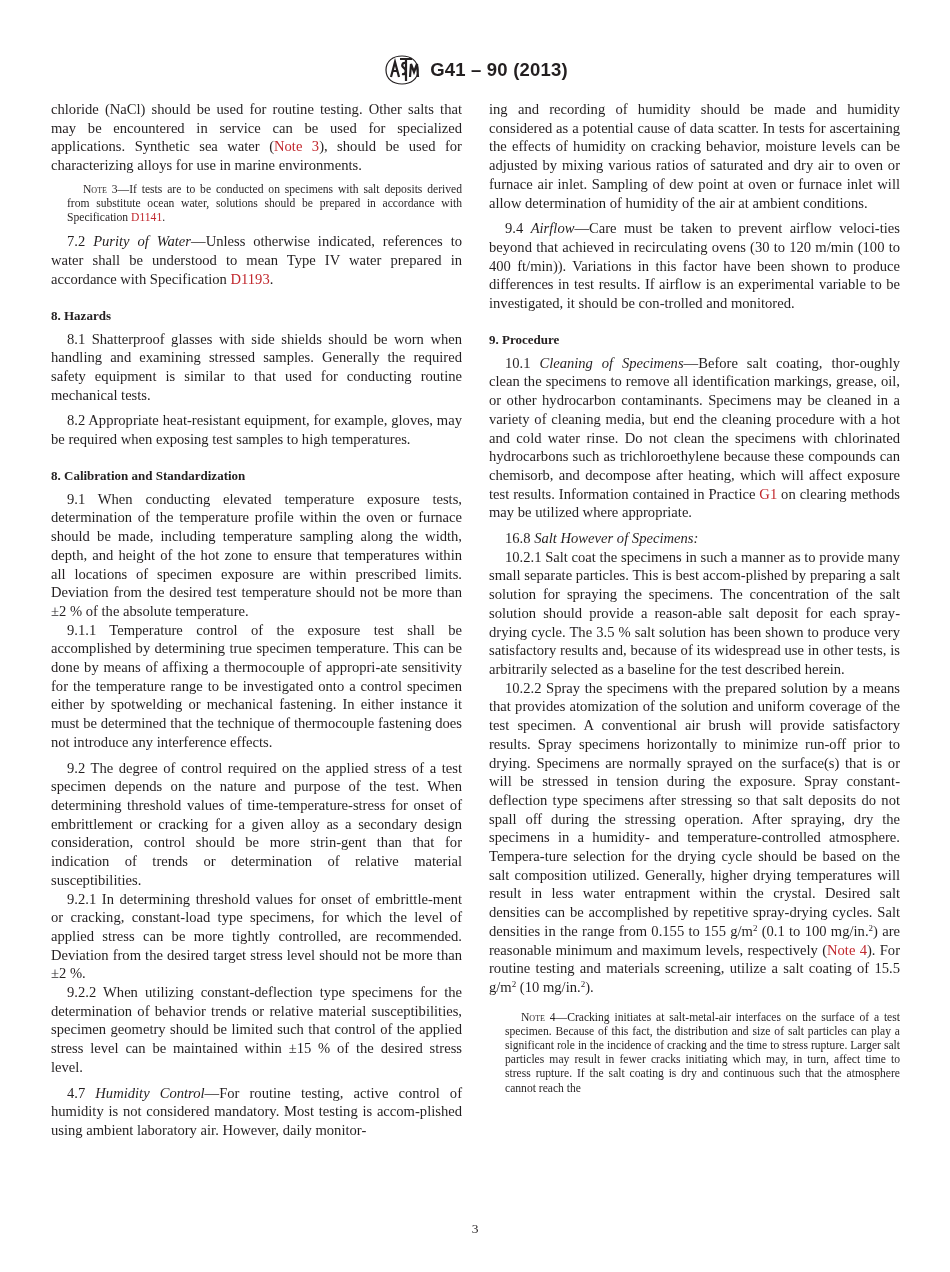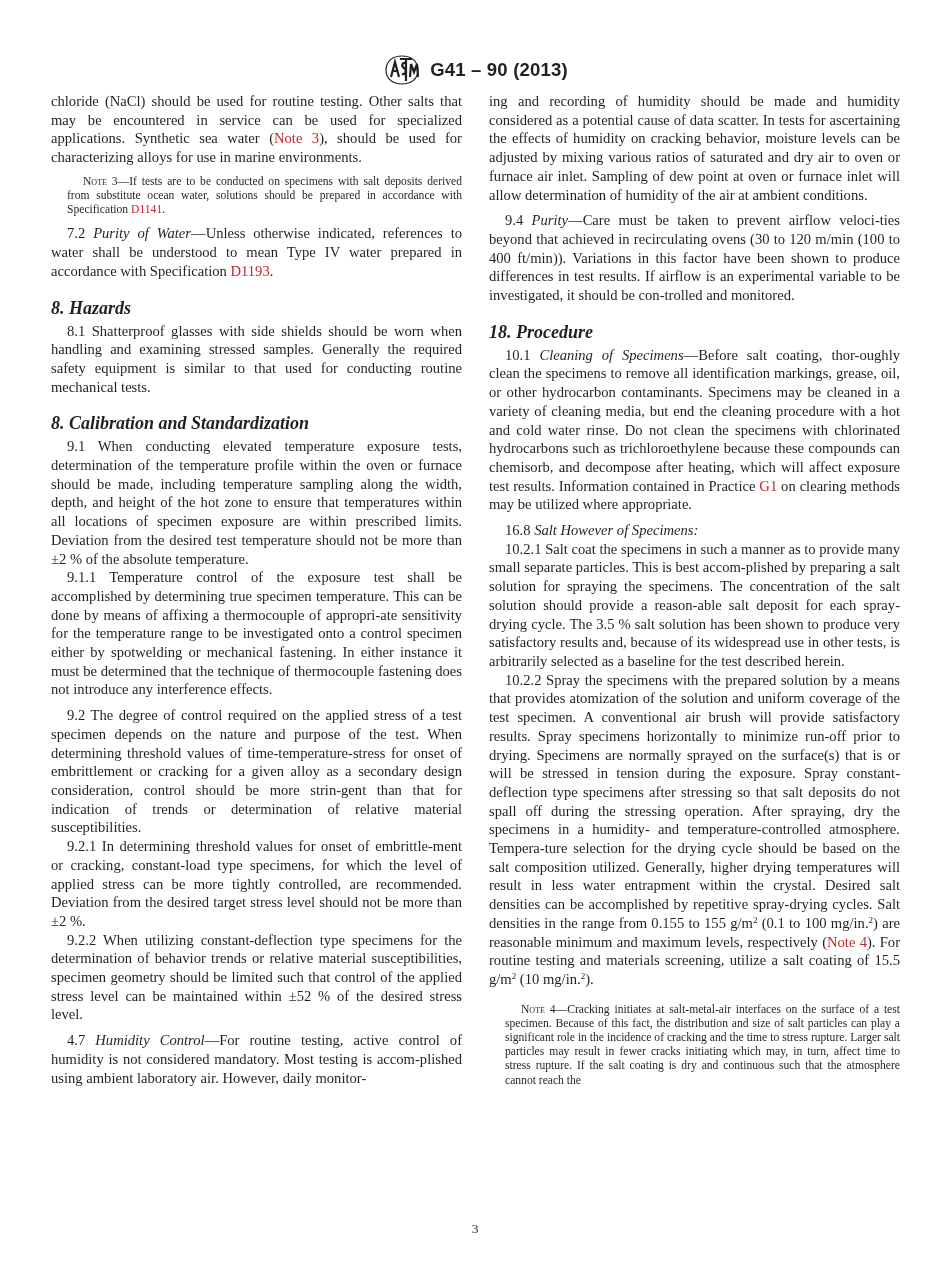--- a/index.html
+++ b/index.html
@@ -3,30 +3,30 @@
 <meta charset="utf-8">
 <style>
   html, body { margin: 0; padding: 0; background: #ffffff; }
   body { width: 950px; height: 1272px; position: relative; overflow: hidden;
          font-family: "Liberation Serif", "DejaVu Serif", serif; color: #231f20; }
   .header { position: absolute; top: 52px; left: 0; width: 950px; height: 36px;
             display: flex; justify-content: center; align-items: center; gap: 8px; }
   .logo { width: 40px; height: 34px; }
   .doc-id { font-family: "Liberation Sans", "DejaVu Sans", sans-serif; font-weight: bold;
             font-size: 18.5px; color: #231f20; letter-spacing: 0.2px; }
-  .col { position: absolute; top: 92px; width: 411px; font-size: 14.6px; line-height: 18.7px;
+  .col { position: absolute; top: 100px; width: 411px; font-size: 14.6px; line-height: 18.7px;
          text-align: justify; hyphens: manual; }
   .col.left { left: 51px; }
   .col.right { left: 489px; }
   p { margin: 0; }
   .para { text-indent: 16px; }
   .gap { margin-top: 7px; }
   .note { font-size: 11.6px; line-height: 14.2px; margin-top: 8px; text-indent: 16px; margin-left: 16px; }
   .note .lbl { font-variant: small-caps; }
-  h2 { font-size: 18px; font-weight: bold; margin: 18px 0 5px 0; line-height: 18px; font-style: italic; }
+  h2 { font-size: 13px; font-weight: bold; margin: 18px 0 5px 0; line-height: 18px; }
   .link { color: #c1272d; }
   i { font-style: italic; }
   sup { font-size: 9px; line-height: 0; vertical-align: 5px; }
   .page-num { position: absolute; top: 1221px; left: 0; width: 950px; text-align: center;
               font-size: 13.5px; }
 </style>
 </head>
 <body>
 
 <div class="header">
@@ -48,39 +48,40 @@
   </p>
   <p class="note">
     <span class="lbl">Note 3</span><span>—If tests are to be conducted on specimens with salt deposits derived from substitute ocean water, solutions should be prepared in accordance with Specification </span><span class="link">D1141</span><span>.</span>
   </p>
   <p class="para gap">
     <span>7.2 </span><i>Purity of Water</i><span>—Unless otherwise indicated, references to water shall be understood to mean Type IV water prepared in accordance with Specification </span><span class="link">D1193</span><span>.</span>
   </p>
 
   <h2>8.  Hazards</h2>
   <p class="para">8.1 Shatterproof glasses with side shields should be worn when handling and examining stressed samples. Generally the required safety equipment is similar to that used for conducting routine mechanical tests.</p>
+  <p class="para gap">8.2 Appropriate heat-resistant equipment, for example, gloves, may be required when exposing test samples to high temperatures.</p>
 
   <h2>8.  Calibration and Standardization</h2>
   <p class="para">9.1 When conducting elevated temperature exposure tests, determination of the temperature profile within the oven or furnace should be made, including temperature sampling along the width, depth, and height of the hot zone to ensure that temperatures within all locations of specimen exposure are within prescribed limits. Deviation from the desired test temperature should not be more than ±2 % of the absolute temperature.</p>
   <p class="para">9.1.1 Temperature control of the exposure test shall be accomplished by determining true specimen temperature. This can be done by means of affixing a thermocouple of appropri-ate sensitivity for the temperature range to be investigated onto a control specimen either by spotwelding or mechanical fastening. In either instance it must be determined that the technique of thermocouple fastening does not introduce any interference effects.</p>
   <p class="para gap">9.2 The degree of control required on the applied stress of a test specimen depends on the nature and purpose of the test. When determining threshold values of time-temperature-stress for onset of embrittlement or cracking for a given alloy as a secondary design consideration, control should be more strin-gent than that for indication of trends or determination of relative material susceptibilities.</p>
   <p class="para">9.2.1 In determining threshold values for onset of embrittle-ment or cracking, constant-load type specimens, for which the level of applied stress can be more tightly controlled, are recommended. Deviation from the desired target stress level should not be more than ±2 %.</p>
-  <p class="para">9.2.2 When utilizing constant-deflection type specimens for the determination of behavior trends or relative material susceptibilities, specimen geometry should be limited such that control of the applied stress level can be maintained within ±52 % of the desired stress level.</p>
+  <p class="para">9.2.2 When utilizing constant-deflection type specimens for the determination of behavior trends or relative material susceptibilities, specimen geometry should be limited such that control of the applied stress level can be maintained within ±15 % of the desired stress level.</p>
   <p class="para gap">
     <span>4.7 </span><i>Humidity Control</i><span>—For routine testing, active control of humidity is not considered mandatory. Most testing is accom-plished using ambient laboratory air. However, daily monitor-</span>
   </p>
 </div>
 
 <div class="col right">
   <p>ing and recording of humidity should be made and humidity considered as a potential cause of data scatter. In tests for ascertaining the effects of humidity on cracking behavior, moisture levels can be adjusted by mixing various ratios of saturated and dry air to oven or furnace air inlet. Sampling of dew point at oven or furnace inlet will allow determination of humidity of the air at ambient conditions.</p>
   <p class="para gap">
-    <span>9.4 </span><i>Purity</i><span>—Care must be taken to prevent airflow veloci-ties beyond that achieved in recirculating ovens (30 to 120 m/min (100 to 400 ft/min)). Variations in this factor have been shown to produce differences in test results. If airflow is an experimental variable to be investigated, it should be con-trolled and monitored.</span>
+    <span>9.4 </span><i>Airflow</i><span>—Care must be taken to prevent airflow veloci-ties beyond that achieved in recirculating ovens (30 to 120 m/min (100 to 400 ft/min)). Variations in this factor have been shown to produce differences in test results. If airflow is an experimental variable to be investigated, it should be con-trolled and monitored.</span>
   </p>
 
-  <h2>18.  Procedure</h2>
+  <h2>9.  Procedure</h2>
   <p class="para">
     <span>10.1 </span><i>Cleaning of Specimens</i><span>—Before salt coating, thor-oughly clean the specimens to remove all identification markings, grease, oil, or other hydrocarbon contaminants. Specimens may be cleaned in a variety of cleaning media, but end the cleaning procedure with a hot and cold water rinse. Do not clean the specimens with chlorinated hydrocarbons such as trichloroethylene because these compounds can chemisorb, and decompose after heating, which will affect exposure test results. Information contained in Practice </span><span class="link">G1</span><span> on clearing methods may be utilized where appropriate.</span>
   </p>
   <p class="para gap">
     <span>16.8 </span><i>Salt However of Specimens:</i>
   </p>
   <p class="para">10.2.1 Salt coat the specimens in such a manner as to provide many small separate particles. This is best accom-plished by preparing a salt solution for spraying the specimens. The concentration of the salt solution should provide a reason-able salt deposit for each spray-drying cycle. The 3.5 % salt solution has been shown to produce very satisfactory results and, because of its widespread use in other tests, is arbitrarily selected as a baseline for the test described herein.</p>
   <p class="para">
     <span>10.2.2 Spray the specimens with the prepared solution by a means that provides atomization of the solution and uniform coverage of the test specimen. A conventional air brush will provide satisfactory results. Spray specimens horizontally to minimize run-off prior to drying. Specimens are normally sprayed on the surface(s) that is or will be stressed in tension during the exposure. Spray constant-deflection type specimens after stressing so that salt deposits do not spall off during the stressing operation. After spraying, dry the specimens in a humidity- and temperature-controlled atmosphere. Tempera-ture selection for the drying cycle should be based on the salt composition utilized. Generally, higher drying temperatures will result in less water entrapment within the crystal. Desired salt densities can be accomplished by repetitive spray-drying cycles. Salt densities in the range from 0.155 to 155 g/m</span><sup>2</sup><span> (0.1 to 100 mg/in.</span><sup>2</sup><span>) are reasonable minimum and maximum levels, respectively (</span><span class="link">Note 4</span><span>). For routine testing and materials screening, utilize a salt coating of 15.5 g/m</span><sup>2</sup><span> (10 mg/in.</span><sup>2</sup><span>).</span>
   </p>

